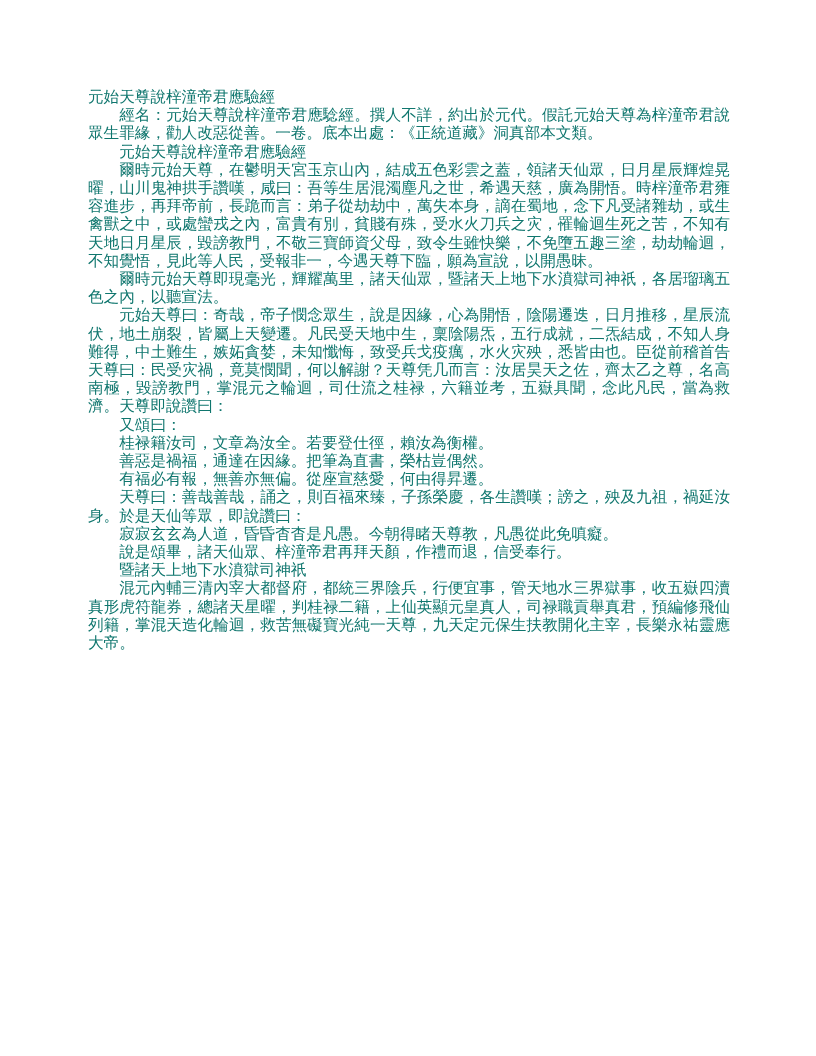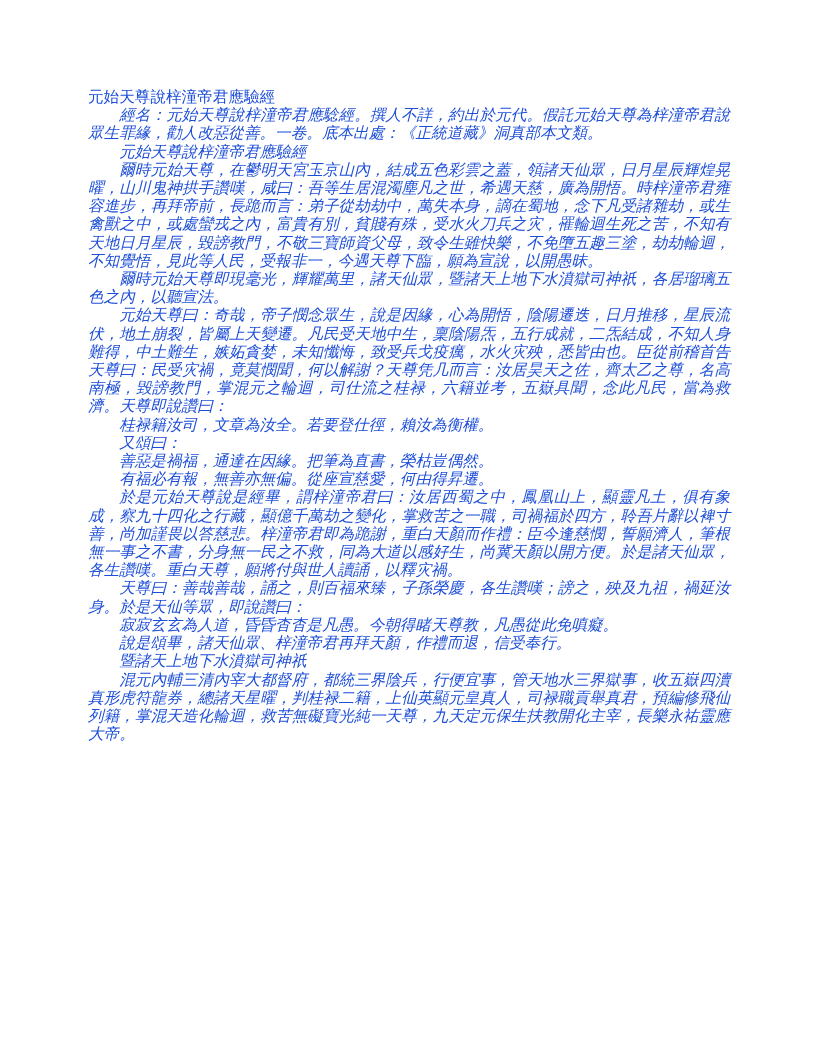--- a/index.html
+++ b/index.html
@@ -25,38 +25,36 @@
     color: #1c1c1c;
     text-align: justify;
     overflow-wrap: break-word;
   }
   .doc-body p.para {
     margin: 0;
     padding: 0;
   }
   .doc-body p.indent {
     text-indent: 2em;
-    font-style: italic;
   }
 </style>
 </head>
 <body style="background: rgb(255, 255, 255);">
 
 <div class="sheet">
-  <div class="doc-body" style="color: #1d4ed8;">
+  <div class="doc-body" style="color: #0f766e;">
       <p class="para">元始天尊說梓潼帝君應驗經</p>
       <p class="para indent">經名：元始天尊說梓潼帝君應騐經。撰人不詳，約出於元代。假託元始天尊為梓潼帝君說眾生罪緣，勸人改惡從善。一卷。底本出處：《正統道藏》洞真部本文類。</p>
       <p class="para indent">元始天尊說梓潼帝君應驗經</p>
       <p class="para indent">爾時元始天尊，在鬱明天宮玉京山內，結成五色彩雲之蓋，領諸天仙眾，日月星辰輝煌晃曜，山川鬼神拱手讚嘆，咸曰：吾等生居混濁塵凡之世，希遇天慈，廣為開悟。時梓潼帝君雍容進步，再拜帝前，長跪而言：弟子從劫劫中，萬失本身，謫在蜀地，念下凡受諸雜劫，或生禽獸之中，或處蠻戎之內，富貴有別，貧賤有殊，受水火刀兵之灾，罹輪迴生死之苦，不知有天地日月星辰，毀謗教門，不敬三寶師資父母，致令生雖快樂，不免墮五趣三塗，劫劫輪迴，不知覺悟，見此等人民，受報非一，今遇天尊下臨，願為宣說，以開愚昧。</p>
       <p class="para indent">爾時元始天尊即現毫光，輝耀萬里，諸天仙眾，暨諸天上地下水濆獄司神祇，各居瑠璃五色之內，以聽宣法。</p>
       <p class="para indent">元始天尊曰：奇哉，帝子憫念眾生，說是因緣，心為開悟，陰陽遷迭，日月推移，星辰流伏，地土崩裂，皆屬上天變遷。凡民受天地中生，稟陰陽炁，五行成就，二炁結成，不知人身難得，中土難生，嫉妬貪婪，未知懺悔，致受兵戈疫癘，水火灾殃，悉皆由也。臣從前稽首告天尊曰：民受灾禍，竟莫憫聞，何以解謝？天尊凭几而言：汝居昊天之佐，齊太乙之尊，名高南極，毀謗教門，掌混元之輪迴，司仕流之桂禄，六籍並考，五嶽具聞，念此凡民，當為救濟。天尊即說讚曰：</p>
+      <p class="para indent">又頌曰：</p>
       <p class="para indent">桂禄籍汝司，文章為汝全。若要登仕徑，賴汝為衡權。</p>
-      <p class="para indent">又頌曰：</p>
       <p class="para indent">善惡是禍福，通達在因緣。把筆為直書，榮枯豈偶然。</p>
       <p class="para indent">有福必有報，無善亦無偏。從座宣慈愛，何由得昇遷。</p>
-      <p class="para indent">於是元始天尊說是經畢，謂梓潼帝君曰：汝居西蜀之中，鳳凰山上，顯靈凡土，俱有象成，察九十四化之行藏，顯億千萬劫之變化，掌救苦之一職，司禍福於四方，聆吾片辭以裨寸善，尚加謹畏以答慈悲。梓潼帝君即為跪謝，重白天顏而作禮：臣今逢慈憫，誓願濟人，筆根無一事之不書，分身無一民之不救，同為大道以感好生，尚冀天顏以開方便。於是諸天仙眾，各生讚嘆。重白天尊，願將付與世人讀誦，以釋灾禍。</p>
       <p class="para indent">天尊曰：善哉善哉，誦之，則百福來臻，子孫榮慶，各生讚嘆；謗之，殃及九祖，禍延汝身。於是天仙等眾，即說讚曰：</p>
       <p class="para indent">寂寂玄玄為人道，昏昏杳杳是凡愚。今朝得睹天尊教，凡愚從此免嗔癡。</p>
       <p class="para indent">說是頌畢，諸天仙眾、梓潼帝君再拜天顏，作禮而退，信受奉行。</p>
       <p class="para indent">暨諸天上地下水濆獄司神祇</p>
       <p class="para indent">混元內輔三清內宰大都督府，都統三界陰兵，行便宜事，管天地水三界獄事，收五嶽四瀆真形虎符龍券，總諸天星曜，判桂禄二籍，上仙英顯元皇真人，司禄職貢舉真君，預編修飛仙列籍，掌混天造化輪迴，救苦無礙寶光純一天尊，九天定元保生扶教開化主宰，長樂永祐靈應大帝。</p>
     </div>
 </div>
 
 </body></html>

